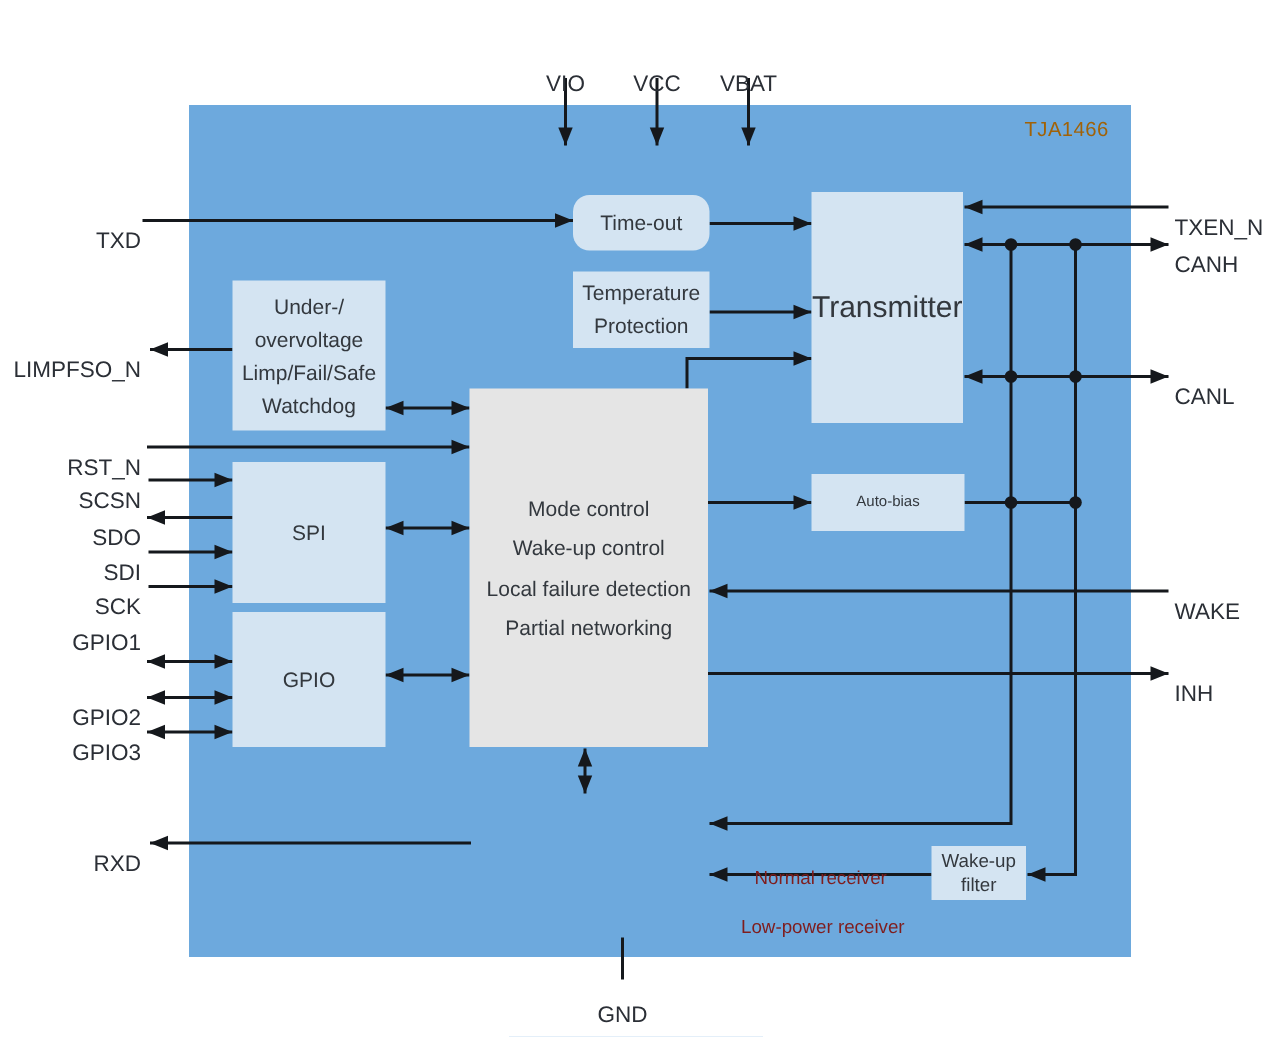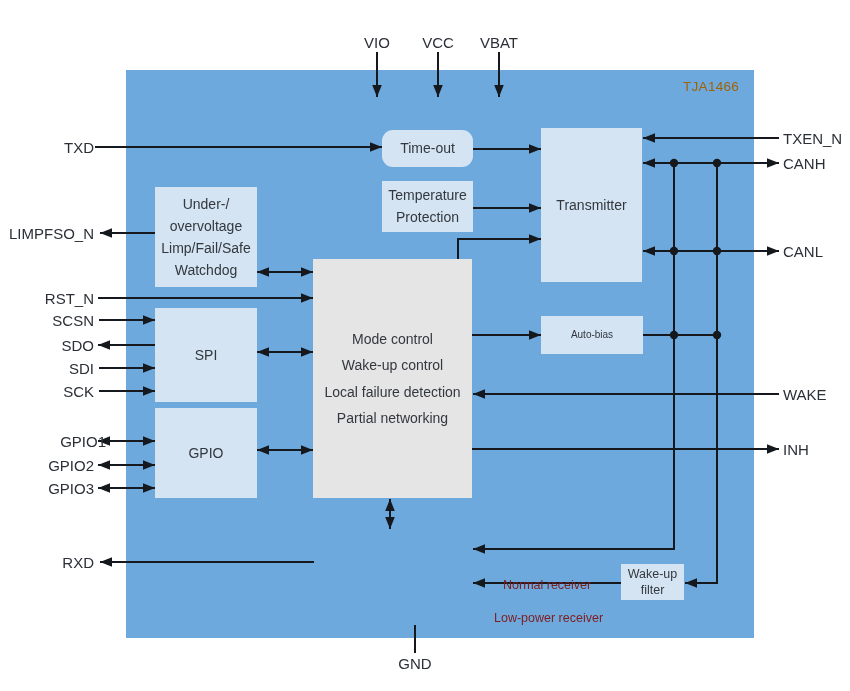--- a/index.html
+++ b/index.html
@@ -12,21 +12,21 @@
   .chip-label {
     position:absolute; font-size:13.5px; letter-spacing:.3px;
     color:#a16207; transform:translateY(-50%); white-space:nowrap;
   }
   .block {
     position:absolute; display:flex; flex-direction:column;
     align-items:center; justify-content:center; text-align:center;
     color:#33383e; font-size:14px; line-height:1.55;
   }
   .pin-label {
-    position:absolute; font-size:15px; color:#2b2f36; white-space:nowrap;
+    position:absolute; font-size:15px; color:#2b2f36; white-space:nowrap;margin-top:14px;
   }
   .pin-left  { left:0; width:94px; text-align:right; transform:translateY(-50%); }
   .pin-right { left:783px; text-align:left; transform:translateY(-50%); }
   .pin-top, .pin-bottom { transform:translate(-50%,-50%); }
   .annotation {
     position:absolute; font-size:12.5px; color:#7f1d1d;
     transform:translateY(-50%); white-space:nowrap;margin-top:46px;
   }
   svg.wires { position:absolute; left:0; top:0; pointer-events:none; }
 </style>
@@ -179,21 +179,21 @@
       <circle cx="674" cy="335" r="4.2" fill="#15181c"></circle>
       <circle cx="717" cy="335" r="4.2" fill="#15181c"></circle>
     </svg>
 <div class="block" style="left: 382px; top: 130px; width: 91px; height: 37px; background: rgb(212, 228, 242); font-size: 14px; line-height: 1.45; border-radius: 11px;">
       <div>Time-out</div>
     </div>
     <div class="block" style="left: 382px; top: 181px; width: 91px; height: 51px; background: rgb(212, 228, 242); font-size: 14px; line-height: 1.55;">
       <div>Temperature</div>
       <div>Protection</div>
     </div>
-    <div class="block" style="left: 541px; top: 128px; width: 101px; height: 154px; background: rgb(212, 228, 242); font-size: 14px; line-height: 1.45;">
+    <div class="block" style="left: 541px; top: 128px; width: 101px; height: 154px; background: rgb(212, 228, 242); font-size: 20px; line-height: 1.45;">
       <div>Transmitter</div>
     </div>
     <div class="block" style="left: 155px; top: 187px; width: 102px; height: 100px; background: rgb(212, 228, 242); font-size: 14px; line-height: 1.58;">
       <div>Under-/</div>
       <div>overvoltage</div>
       <div>Limp/Fail/Safe</div>
       <div>Watchdog</div>
     </div>
     <div class="block" style="left: 155px; top: 308px; width: 102px; height: 94px; background: rgb(212, 228, 242); font-size: 14px; line-height: 1.45;">
       <div>SPI</div>
@@ -217,21 +217,21 @@
     <div class="pin-label pin-top" style="top: 42px; left: 377px;">VIO</div>
     <div class="pin-label pin-top" style="top: 42px; left: 438px;">VCC</div>
     <div class="pin-label pin-top" style="top: 42px; left: 499px;">VBAT</div>
     <div class="pin-label pin-left" style="top: 147px;">TXD</div>
     <div class="pin-label pin-left" style="top: 233px;">LIMPFSO_N</div>
     <div class="pin-label pin-left" style="top: 298px;">RST_N</div>
     <div class="pin-label pin-left" style="top: 320px;">SCSN</div>
     <div class="pin-label pin-left" style="top: 345px;">SDO</div>
     <div class="pin-label pin-left" style="top: 368px;">SDI</div>
     <div class="pin-label pin-left" style="top: 391px;">SCK</div>
-    <div class="pin-label pin-left" style="top: 441px; padding-left: 12px;">GPIO1</div>
+    <div class="pin-label pin-left" style="top: 415px;">GPIO1</div>
     <div class="pin-label pin-left" style="top: 465px;">GPIO2</div>
     <div class="pin-label pin-left" style="top: 488px;">GPIO3</div>
     <div class="pin-label pin-left" style="top: 562px;">RXD</div>
     <div class="pin-label pin-right" style="top: 138px;">TXEN_N</div>
     <div class="pin-label pin-right" style="top: 163px;">CANH</div>
     <div class="pin-label pin-right" style="top: 251px;">CANL</div>
     <div class="pin-label pin-right" style="top: 394px;">WAKE</div>
     <div class="pin-label pin-right" style="top: 449px;">INH</div>
     <div class="pin-label pin-bottom" style="top: 663px; left: 415px;">GND</div>
     <div class="annotation" style="left: 503px; top: 539px;">Normal receiver</div>

